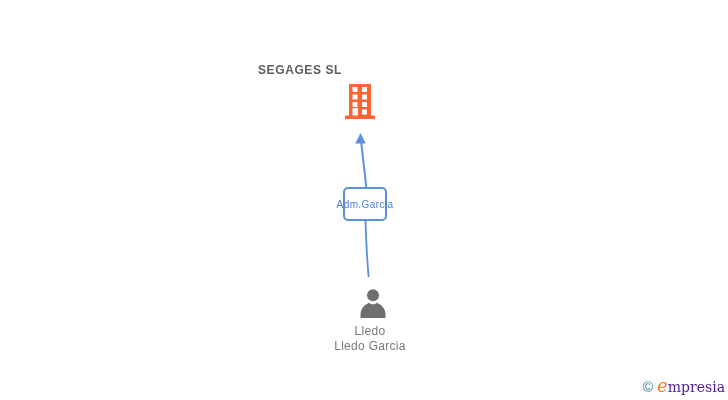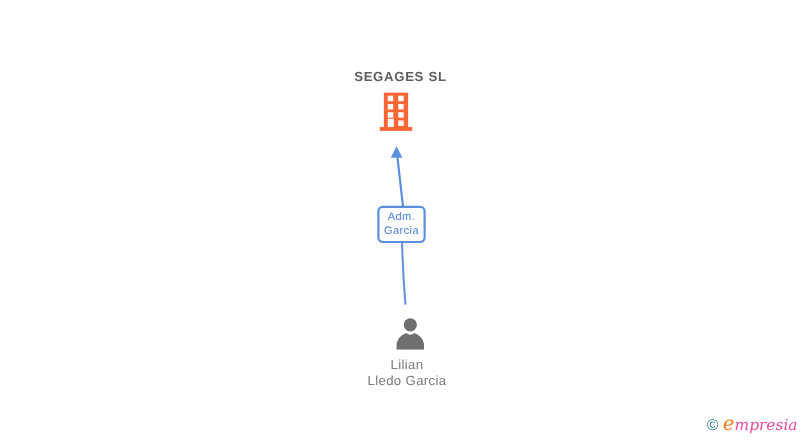--- a/index.html
+++ b/index.html
@@ -11,24 +11,23 @@
     position: relative;
     width: 728px;
     height: 400px;
     background: #ffffff;
     overflow: hidden;
     font-family: "Liberation Sans", sans-serif;
   }
   
   .company-title {
     position: absolute;
-    left: 284px;
+    left: 258px;
     top: 63px;
     width: 160px;
-    text-align: center;
     font-size: 12px;
     font-weight: bold;
     color: #5e5e5e;
     letter-spacing: 0.6px;
     cursor: pointer;
   }
   
   .building {
     position: absolute;
     left: 345px;
@@ -53,21 +52,21 @@
     left: 343px;
     top: 187px;
     width: 44px;
     height: 34px;
     box-sizing: border-box;
     background: #ffffff;
     border: 2px solid #5c90dc;
     border-radius: 5px;
     z-index: 2;
     display: flex;
-    flex-direction: column;
+    flex-direction: row;
     align-items: center;
     justify-content: center;
     font-size: 10px;
     line-height: 13px;
     color: #4a7ed5;
     letter-spacing: 0.4px;
     cursor: pointer;
   }
   
   .person {
@@ -108,23 +107,22 @@
     font-family: "Liberation Sans", sans-serif;
   }
   .brand .e-initial {
     color: #f57e20;
     font-family: "DejaVu Serif", serif;
     font-style: italic;
     font-size: 18px;
     line-height: 16px;
   }
   .brand .rest {
-    color: #ec4899;
+    color: #4c1d95;
     font-family: "DejaVu Serif", serif;
-    font-style: italic;
     font-size: 14px;
   }
 </style>
 </head>
 <body>
 
 <div id="canvas">
 
   <div class="company-title">SEGAGES SL</div>
 
@@ -155,21 +153,21 @@
   </div>
 
   <div class="person">
     <svg width="30" height="30" viewBox="0 0 30 30" xmlns="http://www.w3.org/2000/svg">
       <circle cx="15" cy="7.3" r="6" fill="#6f6f6f"></circle>
       <path d="M2.5,30 L2.5,26.5 C2.5,20 7.5,16.2 11.2,14.8 C13.5,16.8 16.5,16.8 18.8,14.8 C22.5,16.2 27.5,20 27.5,26.5 L27.5,30 Z" fill="#6f6f6f"></path>
     </svg>
   </div>
 
   <div class="person-name">
-    <div>Lilian</div>
+    <div>Lledo</div>
     <div>Lledo Garcia</div>
   </div>
 
   <div class="brand">
     <span class="copy">©</span>
     <span class="e-initial">e</span>
     <span class="rest">mpresia</span>
   </div>
 
 </div>

